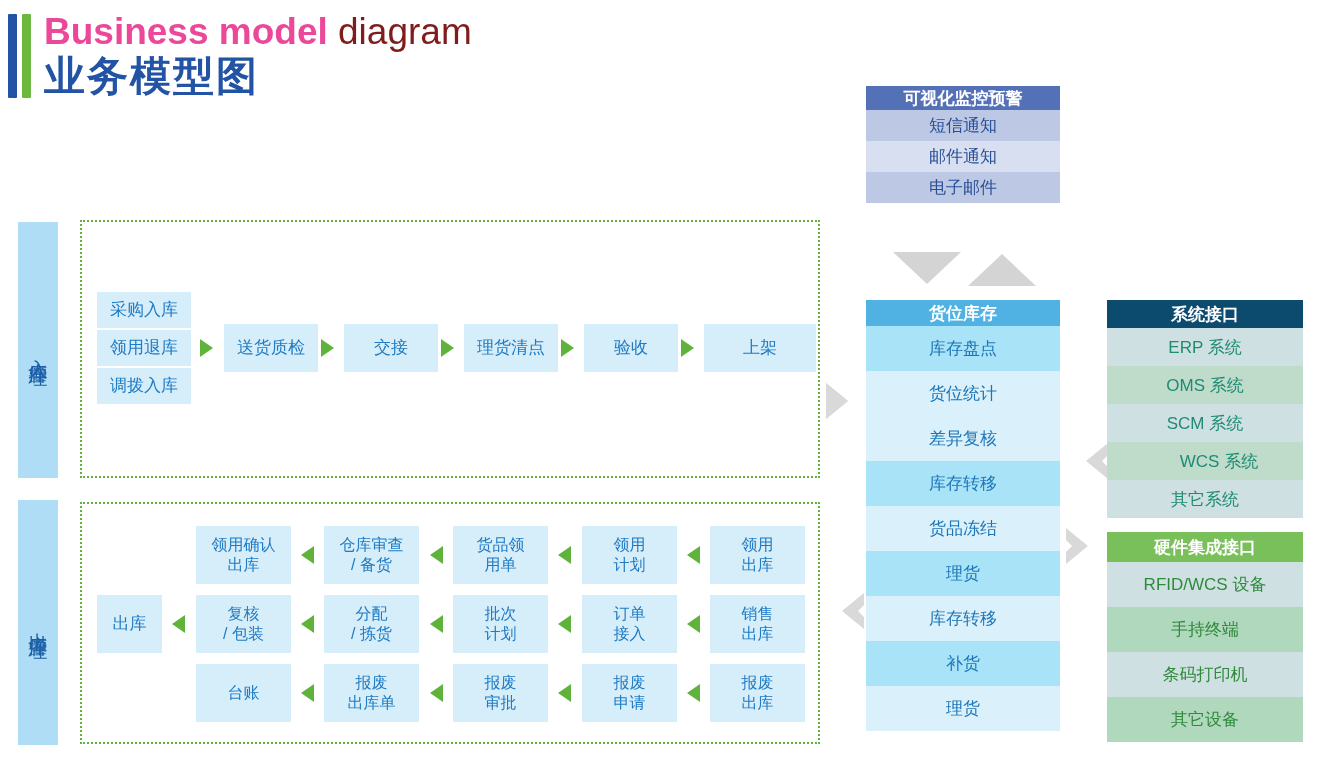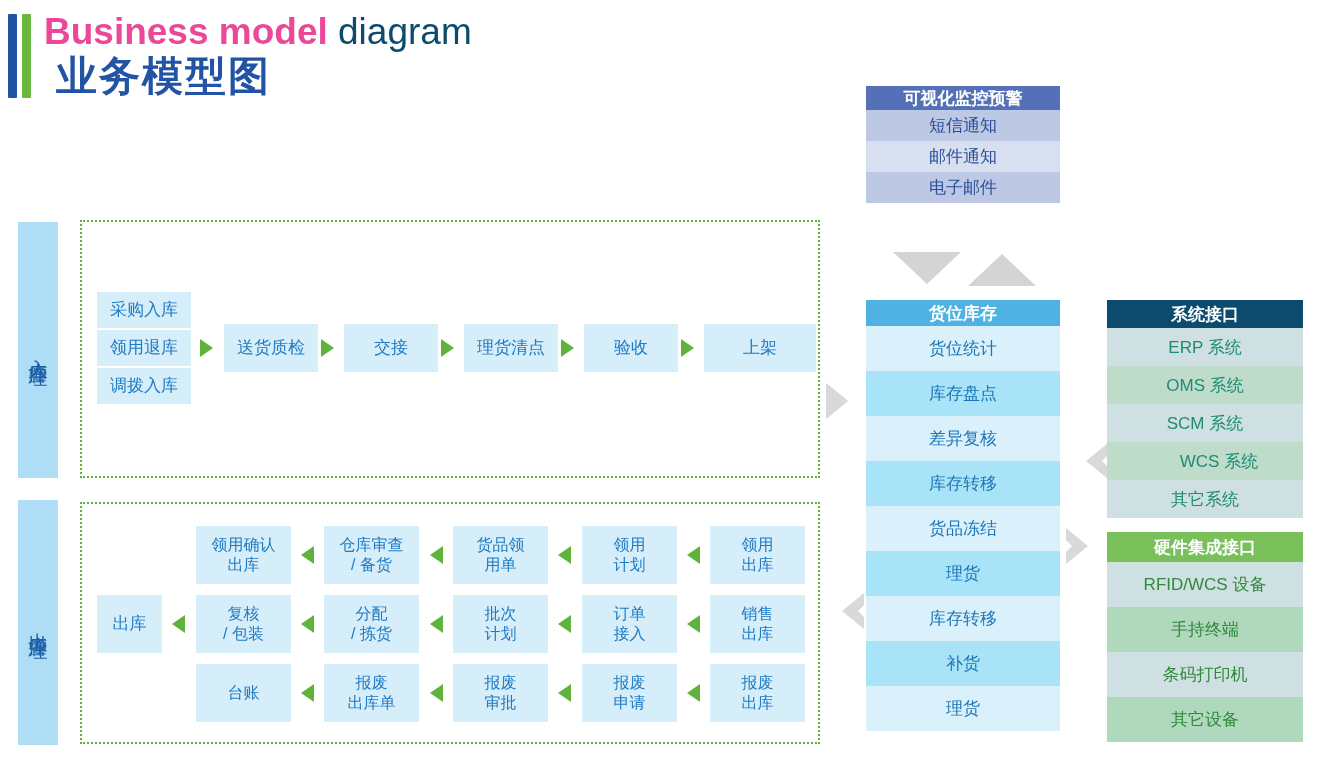--- a/index.html
+++ b/index.html
@@ -9,22 +9,22 @@
     -webkit-font-smoothing:antialiased;
   }
 
   
   #title-block{position:absolute;left:8px;top:8px;width:700px;height:92px;}
   .accent-bars{position:absolute;left:0;top:6px;width:24px;height:84px;}
   .bar-blue{position:absolute;left:0;top:0;width:9px;height:84px;background:#2253A4;border-radius:1px;}
   .bar-green{position:absolute;left:14px;top:0;width:9px;height:84px;background:#6CB83F;border-radius:1px;}
   #title-en{position:absolute;left:36px;top:2px;font-size:37px;line-height:44px;color:#8e8e8e;white-space:nowrap;}
   #title-en .strong{font-weight:bold;color:#ec4899;}
-  #title-en .light{font-weight:normal;color:#0c4a6e;}
-  #title-cn{position:absolute;left:36px;top:43px;font-size:41px;line-height:50px;font-weight:bold;color:#2253A4;letter-spacing:2px;white-space:nowrap;margin-left:12px;}
+  #title-en .light{font-weight:normal;color:#7f1d1d;}
+  #title-cn{position:absolute;left:36px;top:43px;font-size:41px;line-height:50px;font-weight:bold;color:#2253A4;letter-spacing:2px;white-space:nowrap;}
 
   
   .abs{position:absolute;box-sizing:border-box;}
 
   
   .side-label{
     background:#AEDDF5;color:#1C5FA8;font-size:19px;
     writing-mode:vertical-rl;text-orientation:upright;
     display:flex;align-items:center;justify-content:center;
     letter-spacing:3px;
@@ -295,22 +295,22 @@
 
 <div class="panel pnl-monitor" style="left:866px;top:86px;width:194px;">
   <div class="phead" style="height:24px;">可视化监控预警</div>
   <div class="prow odd" style="height:31px;">短信通知</div>
   <div class="prow even" style="height:31px;">邮件通知</div>
   <div class="prow odd" style="height:31px;">电子邮件</div>
 </div>
 
 <div class="panel pnl-inv" style="left:866px;top:300px;width:194px;">
   <div class="phead" style="height:26px;">货位库存</div>
+  <div class="prow even" style="height:45px;">库存盘点</div>
   <div class="prow odd" style="height:45px;">货位统计</div>
-  <div class="prow even" style="height:45px;">库存盘点</div>
   <div class="prow odd" style="height:45px;">差异复核</div>
   <div class="prow even" style="height:45px;">库存转移</div>
   <div class="prow odd" style="height:45px;">货品冻结</div>
   <div class="prow even" style="height:45px;">理货</div>
   <div class="prow odd" style="height:45px;">库存转移</div>
   <div class="prow even" style="height:45px;">补货</div>
   <div class="prow odd" style="height:45px;">理货</div>
 </div>
 
 <div class="panel pnl-sys" style="left:1107px;top:300px;width:196px;">

